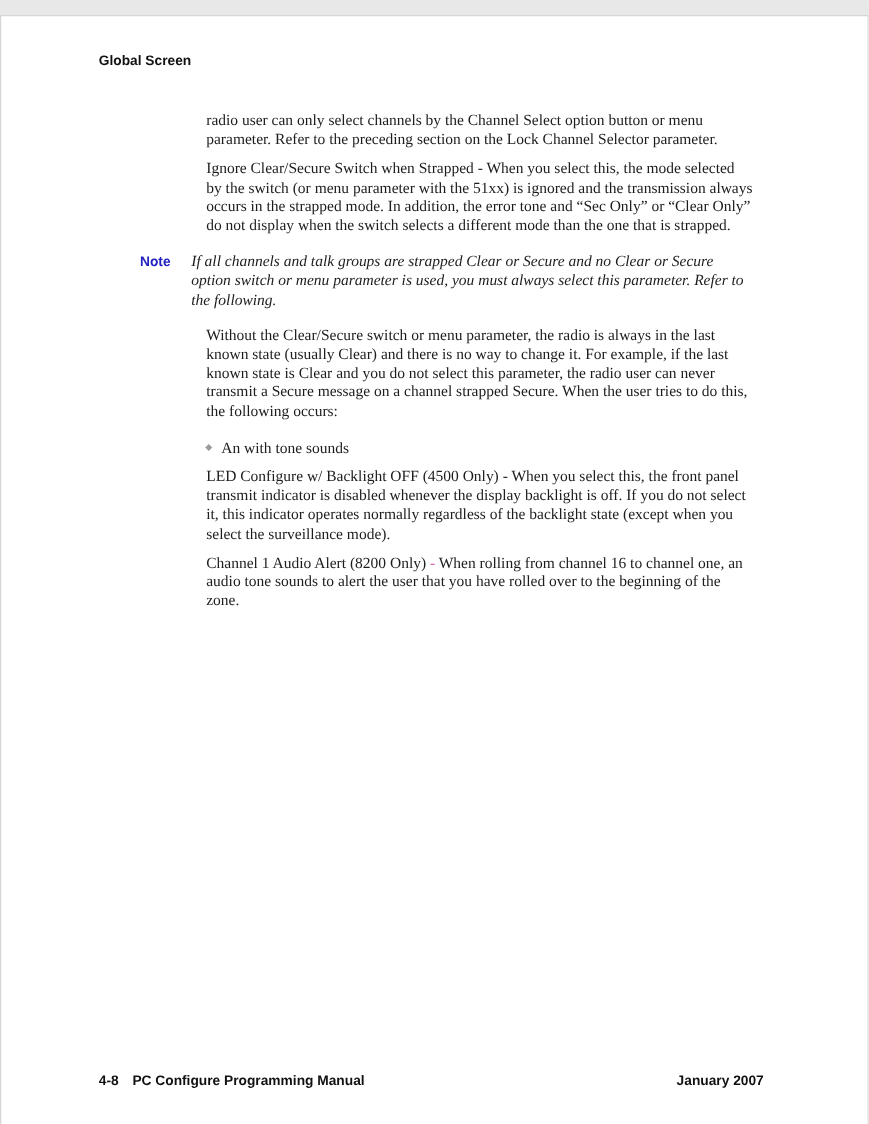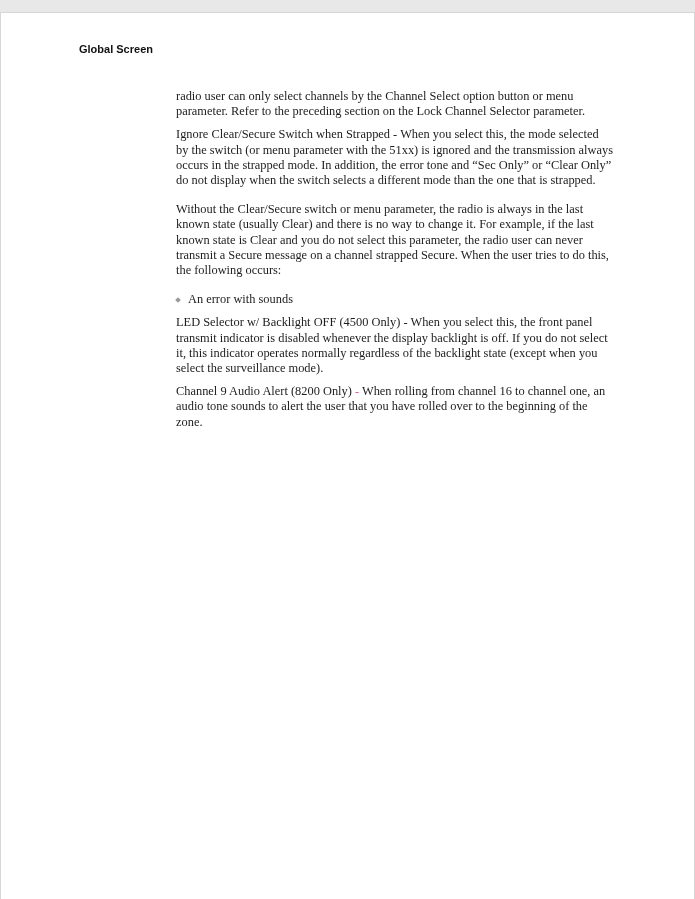--- a/index.html
+++ b/index.html
@@ -12,21 +12,21 @@
     border:1px solid #d6d6d6;
     color:#1c1c1c;
     overflow:hidden;
   }
   .running-header {
     position:absolute; left:78px; top:30px;
     font-family:"Liberation Sans", sans-serif;
     font-size:11px; font-weight:bold; color:#111;
   }
   .content {
-    position:absolute; left:175px; top:76px; width:437px;
+    position:absolute; left:164px; top:76px; width:437px;
     font-family:"Liberation Serif", serif;
     font-size:12.4px; line-height:15.2px;
   }
   .para { margin-bottom:8px; }
   .para.after-gap { margin-bottom:14px; }
   .lead-bold { font-weight:normal; }
   .note-block {
     display:flex; margin-left:-53px; width:490px;
     margin-top:5px; margin-bottom:13px;
   }
@@ -63,36 +63,47 @@
   <div class="content">
 
     <p class="para">
       <span>radio user can only select channels by the Channel Select option button or menu parameter. Refer to the preceding section on the Lock Channel Selector parameter.</span>
     </p>
 
     <p class="para after-gap">
       <span class="lead-bold">Ignore Clear/Secure Switch when Strapped - </span><span>When you select this, the mode selected by the switch (or menu parameter with the 51xx) is ignored and the transmission always occurs in the strapped mode. In addition, the error tone and “Sec Only” or “Clear Only” do not display when the switch selects a different mode than the one that is strapped.</span>
     </p>
 
+    <div class="note-block">
+      <div class="note-label">Note</div>
+      <div class="note-text">If all channels and talk groups are strapped Clear or Secure and no Clear or Secure option switch or menu parameter is used, you must always select this parameter. Refer to the following.</div>
+    </div>
 
     <p class="para after-gap">
       <span>Without the Clear/Secure switch or menu parameter, the radio is always in the last known state (usually Clear) and there is no way to change it. For example, if the last known state is Clear and you do not select this parameter, the radio user can never transmit a Secure message on a channel strapped Secure. When the user tries to do this, the following occurs:</span>
     </p>
 
     <ul class="bullet-list">
       <li class="bullet-item">
         <span class="bullet-glyph"></span>
-        <span>An error with sounds</span>
+        <span>An with tone sounds</span>
       </li>
     </ul>
 
     <p class="para">
-      <span class="lead-bold">LED Selector w/ Backlight OFF</span><span> (4500 Only) - When you select this, the front panel transmit indicator is disabled whenever the display backlight is off. If you do not select it, this indicator operates normally regardless of the backlight state (except when you select the surveillance mode).</span>
+      <span class="lead-bold">LED Configure w/ Backlight OFF</span><span> (4500 Only) - When you select this, the front panel transmit indicator is disabled whenever the display backlight is off. If you do not select it, this indicator operates normally regardless of the backlight state (except when you select the surveillance mode).</span>
     </p>
 
     <p class="para">
-      <span class="lead-bold">Channel 9 Audio Alert</span><span> (8200 Only) </span><span class="pink-dash">-</span><span> When rolling from channel 16 to channel one, an audio tone sounds to alert the user that you have rolled over to the beginning of the zone.</span>
+      <span class="lead-bold">Channel 1 Audio Alert</span><span> (8200 Only) </span><span class="pink-dash">-</span><span> When rolling from channel 16 to channel one, an audio tone sounds to alert the user that you have rolled over to the beginning of the zone.</span>
     </p>
 
   </div>
 
+  <div class="footer">
+    <div class="footer-left">
+      <span>4-8</span>
+      <span>PC Configure Programming Manual</span>
+    </div>
+    <span>January 2007</span>
+  </div>
 
 </div>
 
 </body></html>

